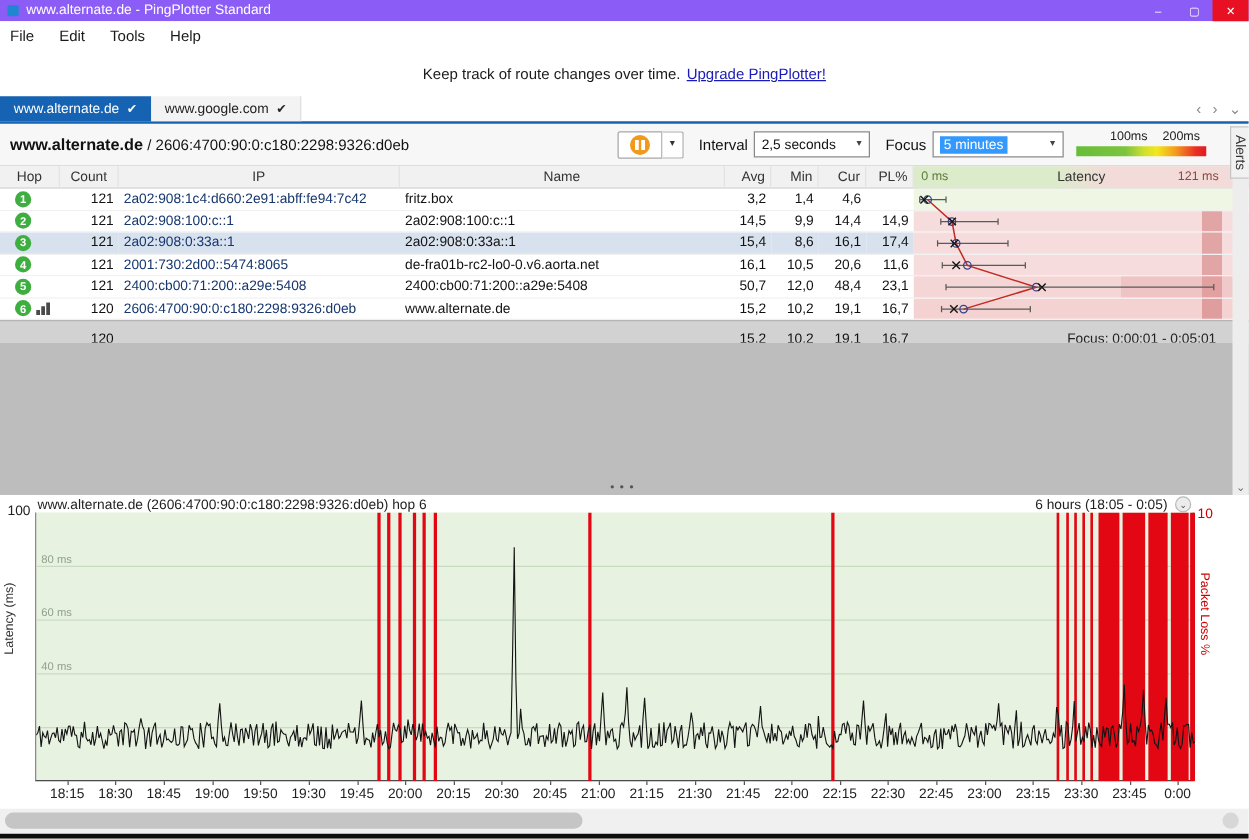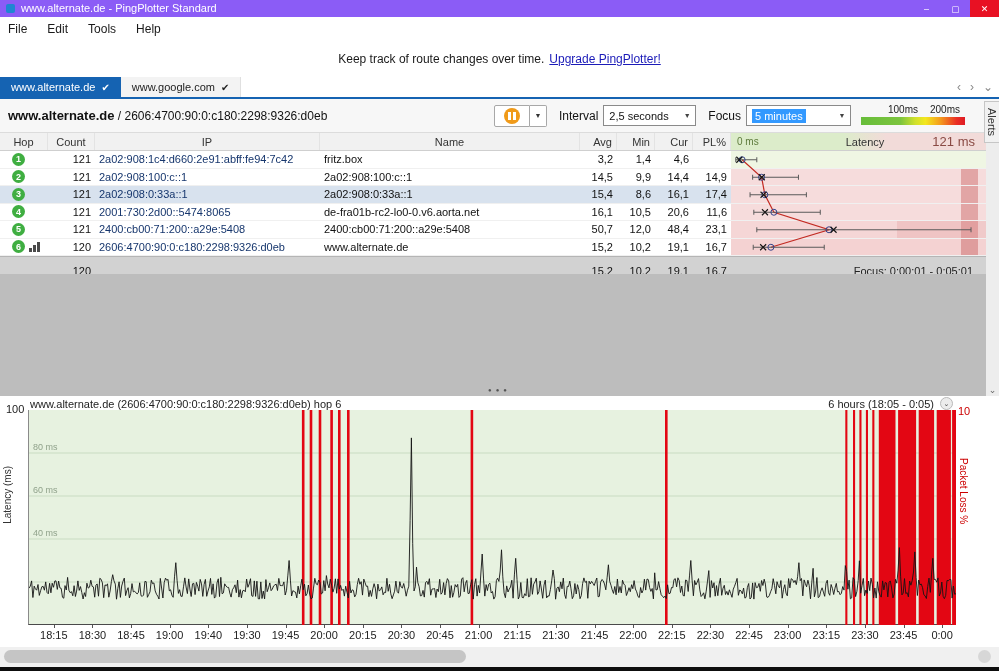--- a/index.html
+++ b/index.html
@@ -57,21 +57,21 @@
   .alerts-tab span{writing-mode:vertical-rl;font-size:11px;color:#333;}
 
   
   .grid{display:grid;grid-template-columns:48px 47px 225px 260px 37px 38px 38px 38px 1fr;font-size:11px;color:#111;}
   .thead{height:18px;background:#f1f1f1;border-bottom:1px solid #cfcfcf;color:#333;}
   .thead>div{padding:0 4px;height:100%;display:flex;align-items:center;border-right:1px solid #e3e3e3;}
   .h-center{justify-content:center;}
   .h-right{justify-content:flex-end;}
   .lat-head{position:relative;border-right:none !important;background:linear-gradient(to right,#dcecca 0%,#dcecca 42%,#f2dbd9 58%,#f2dbd9 100%);}
   .lat-head .lmin{position:absolute;left:6px;font-size:10px;color:#5d7a3b;}
-  .lat-head .lmax{position:absolute;right:24px;font-size:13px;color:#8a4a44;}
+  .lat-head .lmax{position:absolute;right:24px;font-size:10px;color:#8a4a44;}
   .lat-head .ltitle{width:100%;text-align:center;color:#333;}
 
   .grid-row{height:17.5px;border-bottom:1px solid #f0f0f0;background:#fff;}
   .grid-row>div{padding:0 4px;height:100%;display:flex;align-items:center;overflow:hidden;white-space:nowrap;}
   .grid-row.selected>div:not(.lat-cell){background:#d8e2ee;}
   .cell-right{justify-content:flex-end;}
   .hop-cell{justify-content:flex-start;padding-left:12px !important;gap:4px;}
   .hop-badge{width:13px;height:13px;border-radius:50%;background:#3fae41;color:#fff;font-size:9px;font-weight:bold;display:flex;align-items:center;justify-content:center;flex:0 0 auto;}
   .ip-cell{color:#16366d;}
   .lat-cell{position:relative;padding:0 !important;}
@@ -391,21 +391,21 @@
   <div class="xaxis" id="xaxis">
       <i class="xtick-mark" style="left:53.8px"></i>
       <span class="xtick-label" style="left:53.8px">18:15</span>
       <i class="xtick-mark" style="left:92.4px"></i>
       <span class="xtick-label" style="left:92.4px">18:30</span>
       <i class="xtick-mark" style="left:131.0px"></i>
       <span class="xtick-label" style="left:131.0px">18:45</span>
       <i class="xtick-mark" style="left:169.6px"></i>
       <span class="xtick-label" style="left:169.6px">19:00</span>
       <i class="xtick-mark" style="left:208.3px"></i>
-      <span class="xtick-label" style="left:208.3px">19:40</span>
+      <span class="xtick-label" style="left:208.3px">19:50</span>
       <i class="xtick-mark" style="left:246.9px"></i>
       <span class="xtick-label" style="left:246.9px">19:30</span>
       <i class="xtick-mark" style="left:285.5px"></i>
       <span class="xtick-label" style="left:285.5px">19:45</span>
       <i class="xtick-mark" style="left:324.1px"></i>
       <span class="xtick-label" style="left:324.1px">20:00</span>
       <i class="xtick-mark" style="left:362.8px"></i>
       <span class="xtick-label" style="left:362.8px">20:15</span>
       <i class="xtick-mark" style="left:401.4px"></i>
       <span class="xtick-label" style="left:401.4px">20:30</span>

